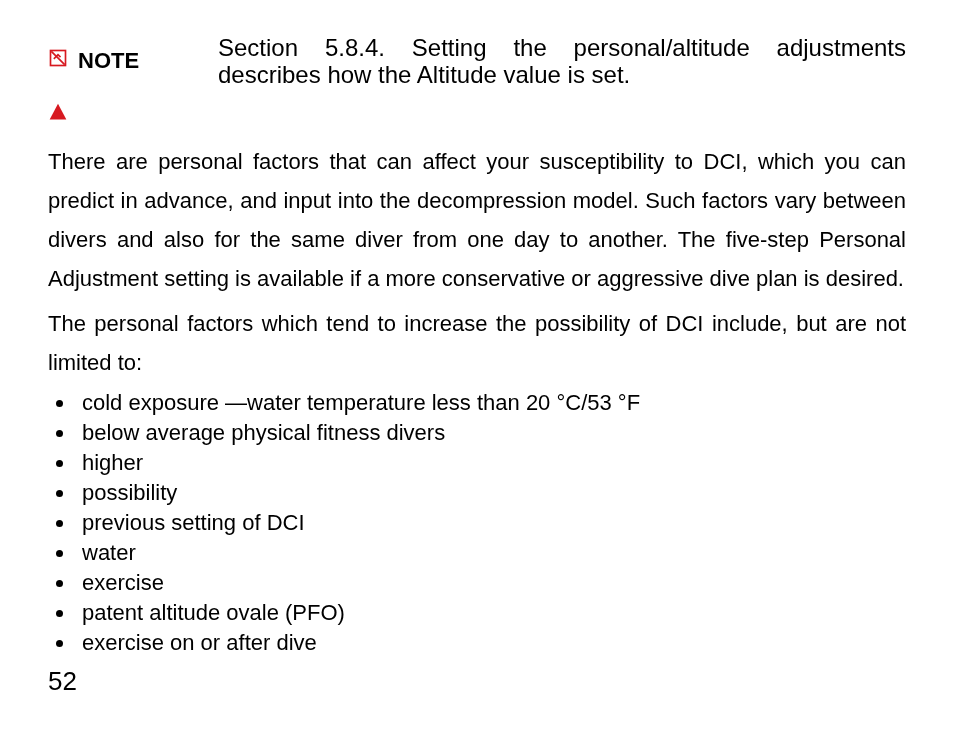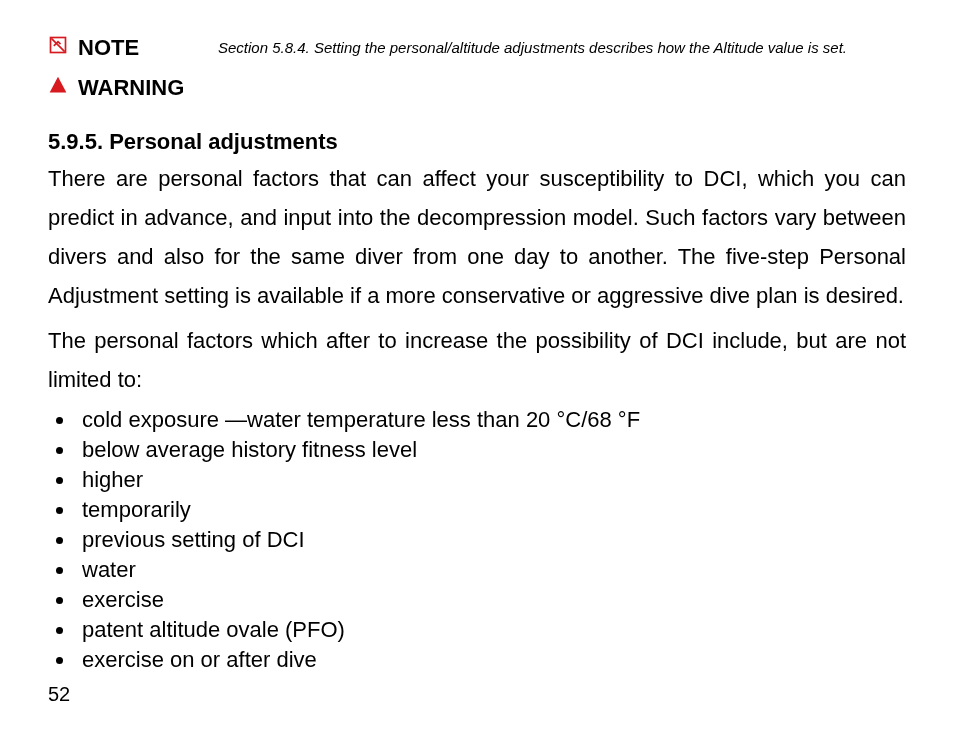--- a/index.html
+++ b/index.html
@@ -29,22 +29,21 @@
   }
   .callout-label {
     flex: 0 0 140px;
     font-weight: bold;
     font-size: 22px;
     line-height: 26px;
     padding-left: 6px;
   }
   .callout-body {
     flex: 1;
-    font-style: italic;
-    font-size: 15px;
+    font-size: 24px;
     line-height: 27px;
     text-align: justify;
   }
   .section-title {
     font-weight: bold;
     font-size: 22px;
     margin-top: 28px;
     margin-bottom: 4px;
   }
   .body-text {
@@ -57,21 +56,21 @@
     margin: 4px 0 0 0;
     padding-left: 28px;
     font-size: 22px;
     line-height: 30px;
   }
   ul.factors li {
     list-style-type: disc;
     padding-left: 6px;
   }
   .page-number {
-    font-size: 20px;
+    font-size: 26px;
     margin-top: 8px;
   }
 </style>
 </head>
 <body>
 
 <div class="page">
 
   <div class="callout">
     <div class="callout-icon">
@@ -84,33 +83,31 @@
     <div class="callout-label">NOTE</div>
     <div class="callout-body">Section 5.8.4. Setting the personal/altitude adjustments describes how the Altitude value is set.</div>
   </div>
 
   <div class="callout">
     <div class="callout-icon">
       <svg width="20" height="20" viewBox="0 0 24 24">
         <path d="M12 2 L22 21 L2 21 Z" fill="#d71920"></path>
       </svg>
     </div>
-    <div class="callout-label">WARNING</div>
   </div>
 
-  <div class="section-title">5.9.5. Personal adjustments</div>
 
   <div class="body-text">There are personal factors that can affect your susceptibility to DCI, which you can predict in advance, and input into the decompression model. Such factors vary between divers and also for the same diver from one day to another. The five-step Personal Adjustment setting is available if a more conservative or aggressive dive plan is desired.</div>
-  <div class="body-text">The personal factors which after to increase the possibility of DCI include, but are not limited to:</div>
+  <div class="body-text">The personal factors which tend to increase the possibility of DCI include, but are not limited to:</div>
 
   <ul class="factors">
-    <li>cold exposure —water temperature less than 20 °C/68 °F</li>
-    <li>below average history fitness level</li>
+    <li>cold exposure —water temperature less than 20 °C/53 °F</li>
+    <li>below average physical fitness divers</li>
     <li>higher</li>
-    <li>temporarily</li>
+    <li>possibility</li>
     <li>previous setting of DCI</li>
     <li>water</li>
     <li>exercise</li>
     <li>patent altitude ovale (PFO)</li>
     <li>exercise on or after dive</li>
   </ul>
 
   <div class="page-number">52</div>
 </div>
 

